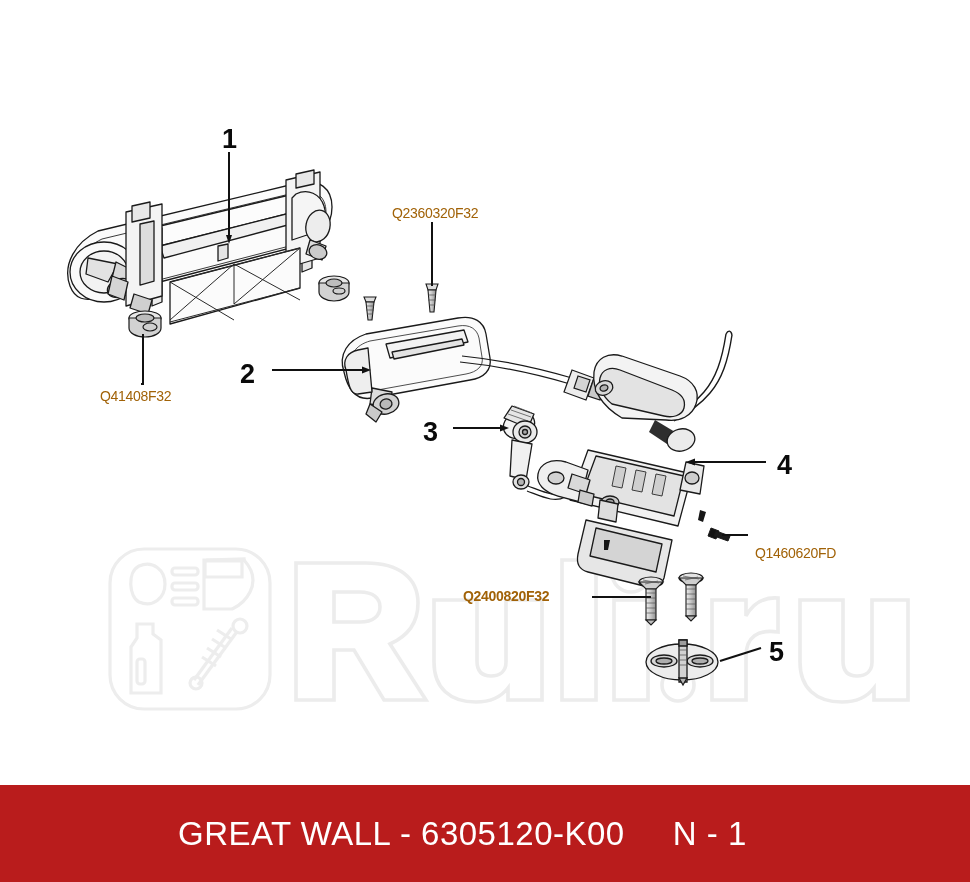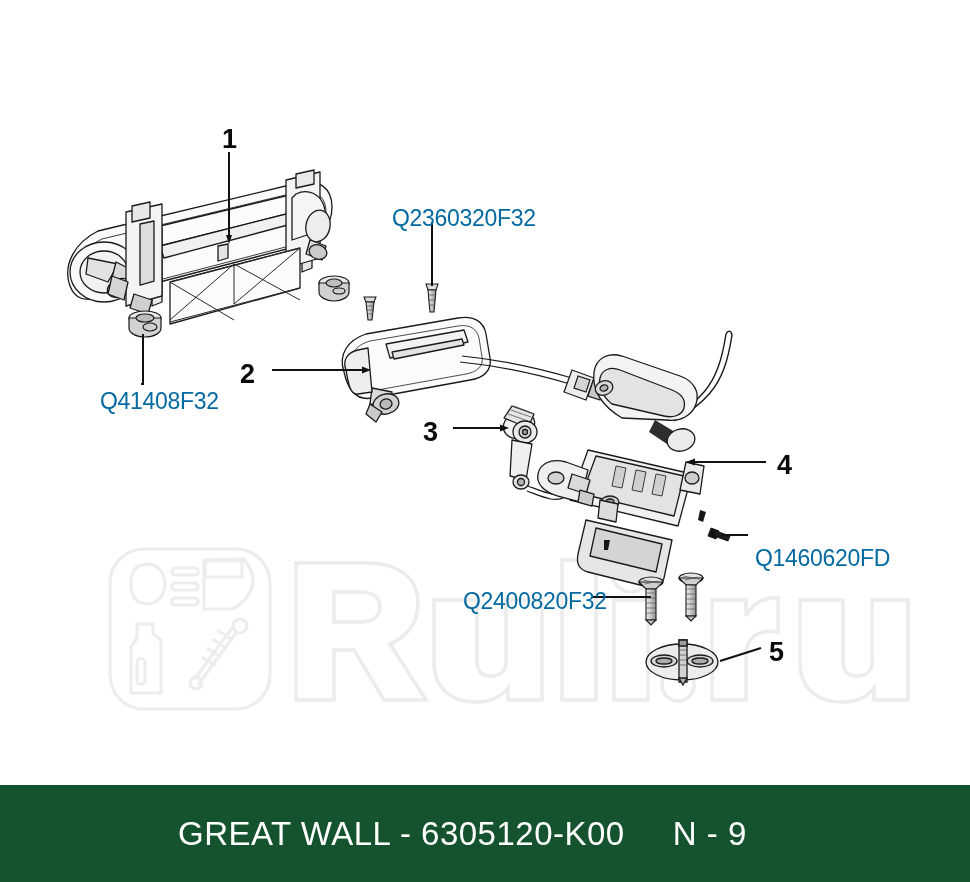--- a/index.html
+++ b/index.html
@@ -20,21 +20,21 @@
     left: 0; top: 0;
     width: 970px;
     height: 882px;
   }
   .caption-bar {
     position: absolute;
     left: 0;
     top: 785px;
     width: 970px;
     height: 97px;
-    background: #14532d;
+    background: #b91c1c;
     display: flex;
     align-items: center;
     justify-content: flex-start;
   }
   .caption-inner {
     padding-left: 178px;
     color: #ffffff;
     font-family: "Liberation Sans", sans-serif;
     font-size: 33px;
     letter-spacing: 0.5px;
@@ -51,22 +51,22 @@
     white-space: nowrap;
   }
   .num-callout {
     font-family: "Liberation Sans", sans-serif;
     font-weight: bold;
     font-size: 27px;
     color: #0a0a0a;
   }
   .code-callout {
     font-family: "Liberation Sans", sans-serif;
-    font-size: 23px;
-    color: #0369a1;
+    font-size: 14px;
+    color: #a16207;
     letter-spacing: -0.3px;
   }
 </style>
 </head>
 <body>
 
 <div id="page">
 
   <svg id="diagram-canvas" viewBox="0 0 970 882" xmlns="http://www.w3.org/2000/svg">
     <defs>
@@ -398,22 +398,22 @@
 
   <div class="callout num-callout" style="left:222px; top:124px;">1</div>
   <div class="callout num-callout" style="left:240px; top:359px;">2</div>
   <div class="callout num-callout" style="left:423px; top:417px;">3</div>
   <div class="callout num-callout" style="left:777px; top:450px;">4</div>
   <div class="callout num-callout" style="left:769px; top:637px;">5</div>
 
   <div class="callout code-callout" style="left:100px; top:388px;">Q41408F32</div>
   <div class="callout code-callout" style="left:392px; top:205px;">Q2360320F32</div>
   <div class="callout code-callout" style="left:755px; top:521px;margin-top:24px;">Q1460620FD</div>
-  <div class="callout code-callout" style="left:463px; top:588px;">Q2400820F32</div>
+  <div class="callout code-callout" style="left:463px; top:588px;font-weight:bold;">Q2400820F32</div>
 
   <div class="caption-bar">
     <div class="caption-inner">
       <span class="caption-main">GREAT WALL - 6305120-K00</span>
-      <span class="caption-page">N - 9</span>
+      <span class="caption-page">N - 1</span>
     </div>
   </div>
 
 </div>
 
 </body></html>

